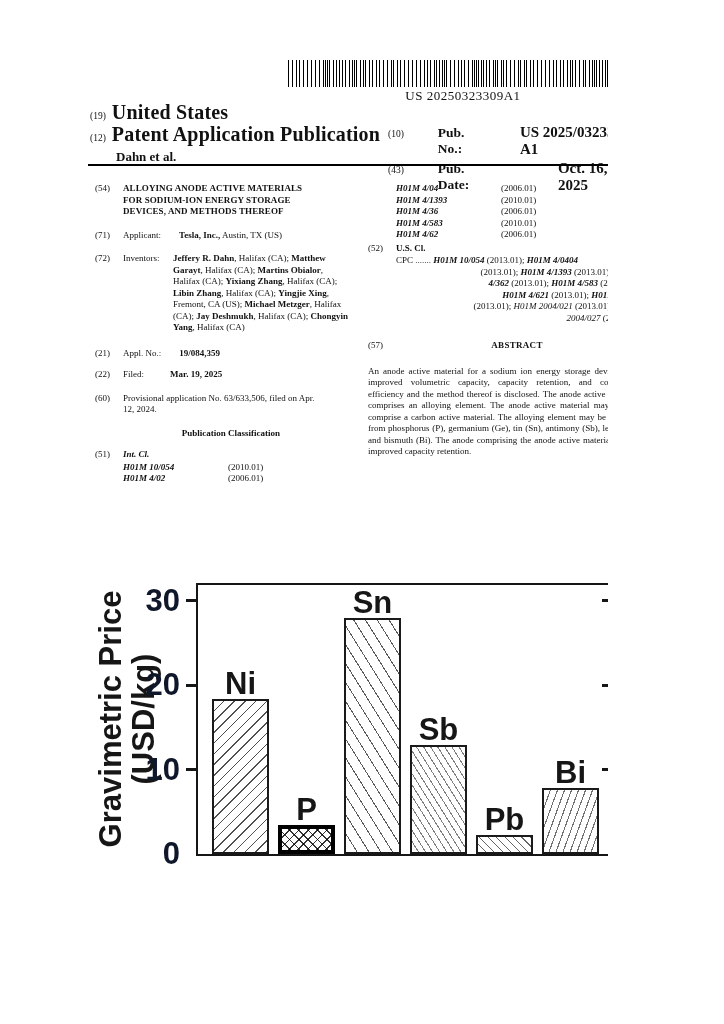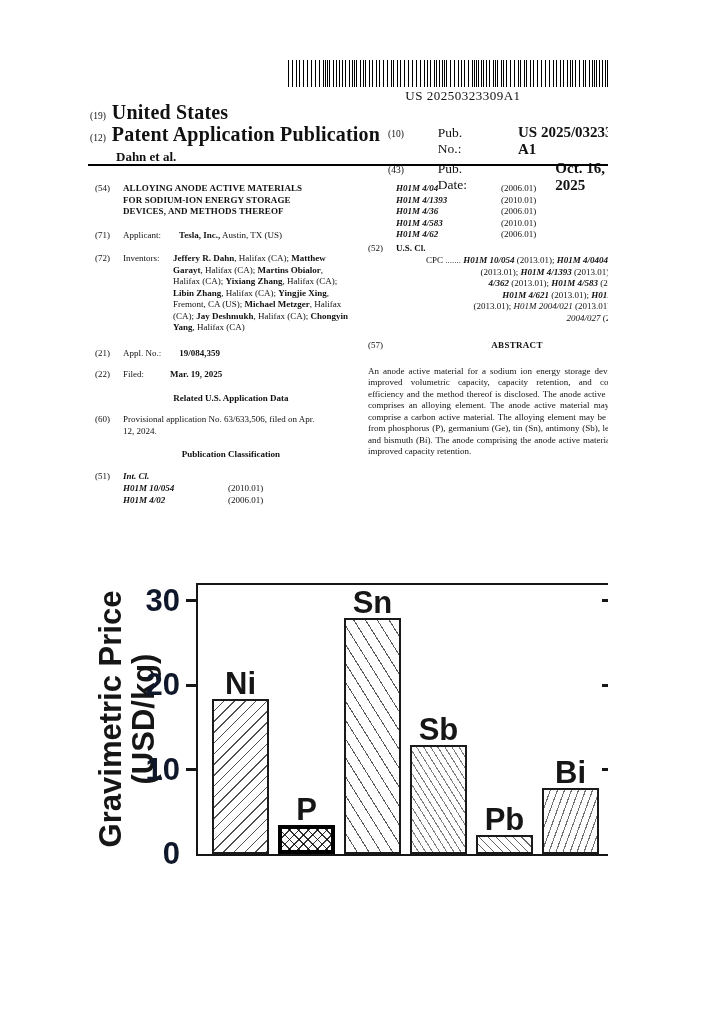--- a/index.html
+++ b/index.html
@@ -13,21 +13,21 @@
     display:flex; align-items:stretch; }
   .barcode-text { position:absolute; left:288px; top:88px; width:350px;
     text-align:center; font-size:13px; letter-spacing:.5px; }
   
   .hrow { position:absolute; left:90px; display:flex; align-items:baseline; }
   .snum { font-size:9.5px; margin-right:6px; }
   .h-big { font-size:20px; font-weight:bold; letter-spacing:.2px; }
   .byline { position:absolute; left:116px; top:149px; font-size:13px; font-weight:bold; }
   .hdr-right { position:absolute; left:388px; top:124px; width:250px; }
   .hdr-right .row { display:flex; align-items:baseline; margin-bottom:2px;gap:28px; }
-  .hdr-right .lab { font-size:13.5px; font-weight:normal; margin-right:5px; }
+  .hdr-right .lab { font-size:13.5px; font-weight:bold; margin-right:5px; }
   .hdr-right .val { font-size:15px; font-weight:bold; }
   .hdr-right .grow { flex:1; }
   .rule { position:absolute; left:88px; top:164px; width:549px; height:2px; background:#000; }
   
   .col { position:absolute; font-size:9px; line-height:11.5px; }
   .col-left  { left:95px; top:183px; width:272px; }
   .col-right { left:368px; top:183px; width:270px; }
   .grow-row { display:grid; grid-template-columns:28px 1fr; margin-bottom:12px; }
   .b { font-weight:bold; }
   .bi { font-weight:bold; font-style:italic; }
@@ -35,21 +35,21 @@
   .title54 { font-weight:bold; white-space:pre-line; letter-spacing:.1px; }
   .inv-flex { display:flex; }
   .inv-label { width:50px; flex:none; }
   .inv-names { max-width:176px; }
   .center-head { text-align:center; font-weight:bold; margin:4px 0 10px 0; }
   .pre { white-space:pre-line; }
   .cls-row { display:grid; grid-template-columns:105px 1fr; margin-left:28px; }
   .spacer18 { display:inline-block; width:18px; }
   .spacer30 { display:inline-block; width:26px; }
   .cpc { margin-left:28px; width:242px; }
-  .cpc-line { text-align:center; }
+  .cpc-line { text-align:left; }
   .cpc-line.r { text-align:right; }
   .abs-head { display:grid; grid-template-columns:28px 1fr; margin:16px 0 14px 0; }
   .abs-head .t { text-align:center; font-weight:bold; letter-spacing:.3px; }
   .abstract { text-align:justify; }
   
   .chart { position:absolute; left:0; top:556px; width:724px; height:370px;
     font-family:"Liberation Sans", sans-serif; }
   .plot { position:absolute; left:196px; top:27px; width:419px; height:273px;
     border:2.5px solid #161616; }
   .bars { display:flex; height:100%; align-items:flex-end; justify-content:space-between;
@@ -234,21 +234,20 @@
       </span>
     </div>
     <div class="grow-row" style="margin-bottom:10px;">
       <span>(21)</span>
       <span><span>Appl. No.:</span><span class="spacer18"></span><span class="b">19/084,359</span></span>
     </div>
     <div class="grow-row">
       <span>(22)</span>
       <span><span>Filed:</span><span class="spacer30"></span><span class="b">Mar. 19, 2025</span></span>
     </div>
-    <div class="center-head">Related U.S. Application Data</div>
     <div class="grow-row">
       <span>(60)</span>
       <span class="pre">Provisional application No. 63/633,506, filed on Apr.
 12, 2024.</span>
     </div>
     <div class="center-head">Publication Classification</div>
     <div class="grow-row" style="margin-bottom:1px;">
       <span>(51)</span>
       <span class="bi">Int. Cl.</span>
     </div>

